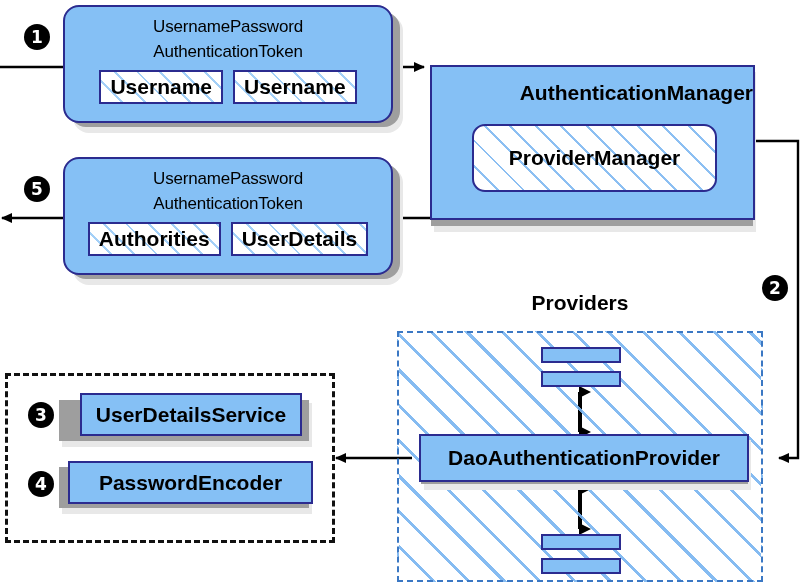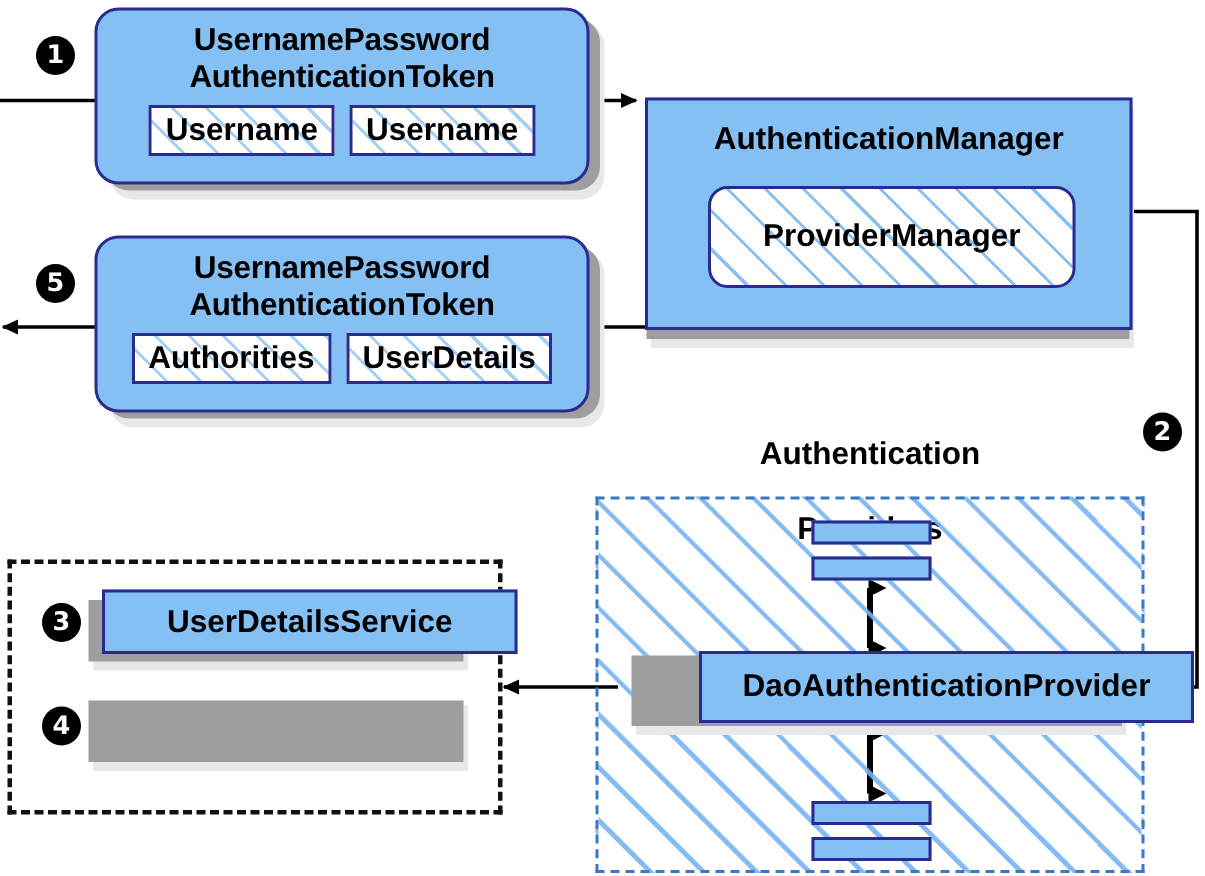--- a/index.html
+++ b/index.html
@@ -45,22 +45,22 @@
     background: #85c0f5;
     border: 2px solid #2b2b8f;
     border-radius: 16px;
     box-sizing: border-box;
     display: flex;
     flex-direction: column;
     align-items: center;
     padding-top: 7px;
   }
   .token-title {
-    font-weight: bold;
-    font-size: 21px;
+    font-weight: normal;
+    font-size: 17px;
     line-height: 25px;
     color: #000;
     text-align: center;
     letter-spacing: -0.2px;
   }
   .token-fields {
     display: flex;
     flex-direction: row;
     gap: 10px;
     margin-top: 6px;
@@ -95,21 +95,21 @@
     box-sizing: border-box;
     display: flex;
     align-items: center;
     justify-content: center;
     font-weight: bold;
     font-size: 21px;
     color: #000;
   }
   .sq-box.titled {
     flex-direction: column;
-    align-items: center;
+    align-items: flex-end;
     justify-content: flex-start;
     padding-top: 14px;
   }
   .sq-title {
     font-weight: bold;
     font-size: 21px;
     color: #000;
     text-align: center;
   }
 
@@ -279,49 +279,51 @@
       </div>
       <div class="field-box">
         <span>UserDetails</span>
       </div>
     </div>
   </div>
 
   <div class="bullet" style="left:24px; top:176px;"><span>5</span></div>
 
   <div class="free-label" style="left:480px; top:265px; width:200px;">
-    <div>Authentication</div>
     <div>Providers</div>
   </div>
 
   <div class="bullet" style="left:762px; top:275px;"><span>2</span></div>
 
   <div class="dashed-blue" style="left:397px; top:331px; width:366px; height:251px;"></div>
 
   <div class="sq-box" style="position:absolute; left:541px; top:347px; width:80px; height:16px;"></div>
   <div class="sq-box" style="position:absolute; left:541px; top:371px; width:80px; height:16px;"></div>
 
   <div class="shadow-outer" style="left:424px; top:440px; width:327px; height:50px;"></div>
   <div class="shadow-inner" style="left:421px; top:437px; width:327px; height:47px;"></div>
 
-  <div class="node sq-box" style="left:419px; top:434px; width:330px; height:48px;margin-left:47px;">
+  <div class="node sq-box" style="left:419px; top:434px; width:330px; height:48px;">
     <span>DaoAuthenticationProvider</span>
   </div>
 
   <div class="sq-box" style="position:absolute; left:541px; top:534px; width:80px; height:16px;"></div>
   <div class="sq-box" style="position:absolute; left:541px; top:558px; width:80px; height:16px;"></div>
 
   <div class="dashed-black" style="left:5px; top:373px; width:330px; height:170px;"></div>
 
   <div class="shadow-outer" style="left:62px; top:403px; width:250px; height:44px;"></div>
   <div class="shadow-inner" style="left:59px; top:400px; width:250px; height:41px;"></div>
 
-  <div class="node sq-box" style="left:68px; top:393px; width:277px; height:43px;">
+  <div class="node sq-box" style="left:80px; top:393px; width:222px; height:43px;">
     <span>UserDetailsService</span>
   </div>
   <div class="bullet" style="left:28px; top:402px;"><span>3</span></div>
 
   <div class="shadow-outer" style="left:62px; top:470px; width:250px; height:44px;"></div>
   <div class="shadow-inner" style="left:59px; top:467px; width:250px; height:41px;"></div>
 
+  <div class="node sq-box" style="left:68px; top:461px; width:245px; height:43px;">
+    <span>PasswordEncoder</span>
+  </div>
   <div class="bullet" style="left:28px; top:471px;"><span>4</span></div>
 
 </div>
 
 </body></html>

